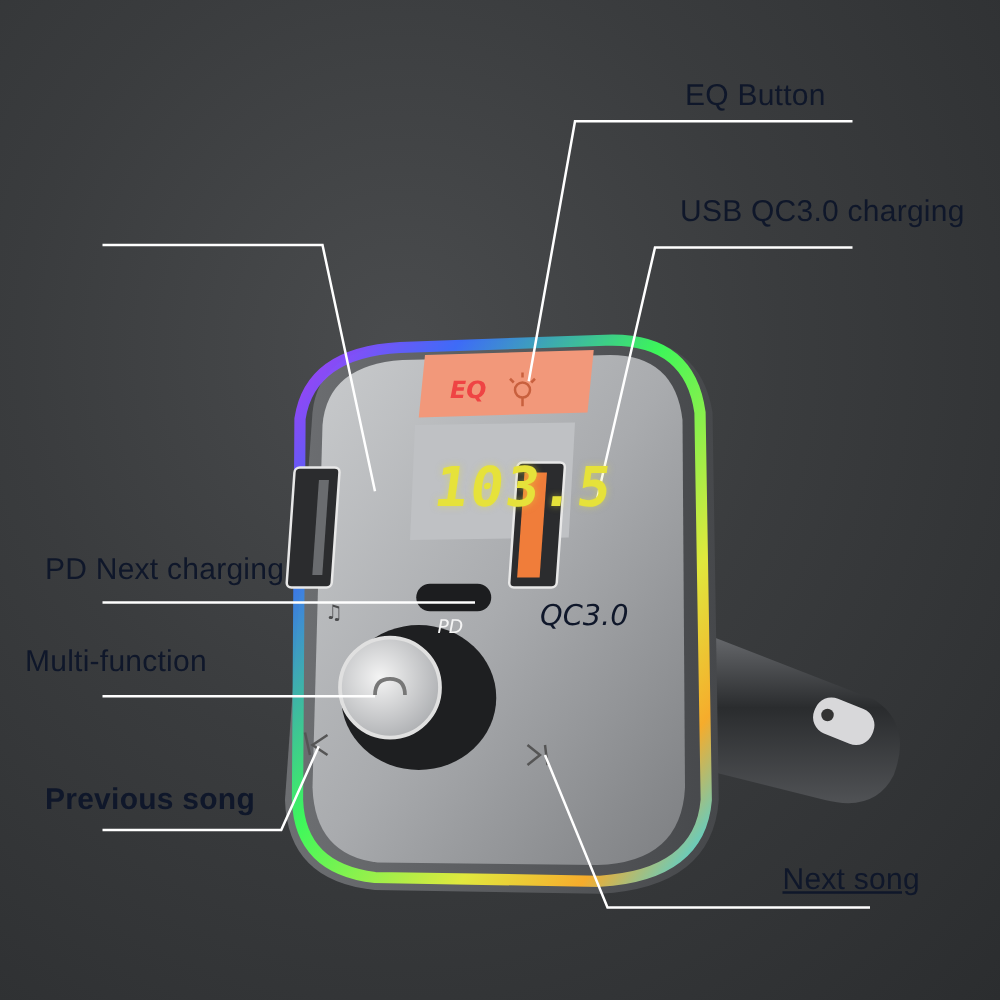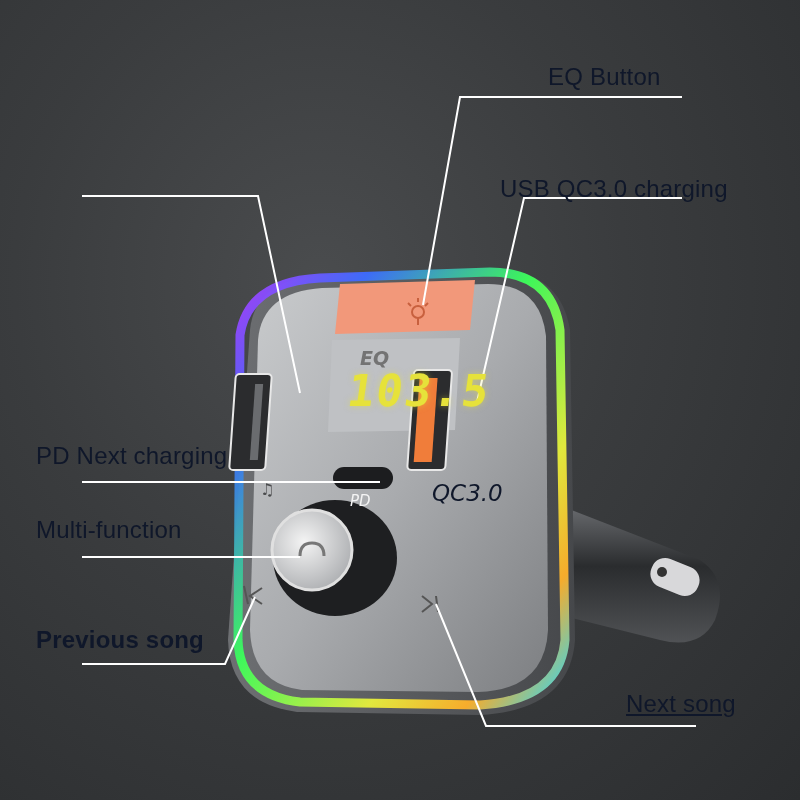--- a/index.html
+++ b/index.html
@@ -101,24 +101,24 @@
       <polyline points="682,198 524,198 477,402"></polyline>
       <polyline points="82,482 380,482"></polyline>
       <polyline points="82,557 300,557"></polyline>
       <polyline points="82,664 225,664 255,597"></polyline>
       <polyline points="696,726 486,726 436,604"></polyline>
     </g>
   </svg>
 
   <div class="lcd" style="left:348px;top:365px;">103.5</div>
 
-  <div class="small" style="left:360px;top:301px;color:#737373;font-size:19px;font-style:italic;font-weight:bold;margin-top:46px;">EQ</div>
+  <div class="small" style="left:360px;top:301px;color:#ef4444;font-size:19px;font-style:italic;font-weight:bold;">EQ</div>
   <div class="small" style="left:350px;top:492px;color:#f4f4f4;font-size:15px;font-style:italic;">PD</div>
   <div class="small" style="left:432px;top:480px;color:#0f172a;font-size:23px;font-style:italic;">QC3.0</div>
   <div class="small" style="left:260px;top:480px;color:#4a4b4d;font-size:16px;">♫</div>
 
   <div class="label" style="left:548px;top:63px;">EQ Button</div>
-  <div class="label" style="left:500px;top:156px;margin-top:19px;">USB QC3.0 charging</div>
+  <div class="label" style="left:544px;top:156px;">USB QC3.0 charging</div>
   <div class="label" style="left:36px;top:442px;">PD Next charging</div>
-  <div class="label" style="left:36px;top:516px;text-align:center;">Multi-function</div>
+  <div class="label" style="left:20px;top:516px;text-align:center;">Multi-function</div>
   <div class="label" style="left:36px;top:626px;font-weight:bold;">Previous song</div>
   <div class="label" style="left:626px;top:690px;text-decoration:underline;">Next song</div>
 </div>
 
 </body></html>

